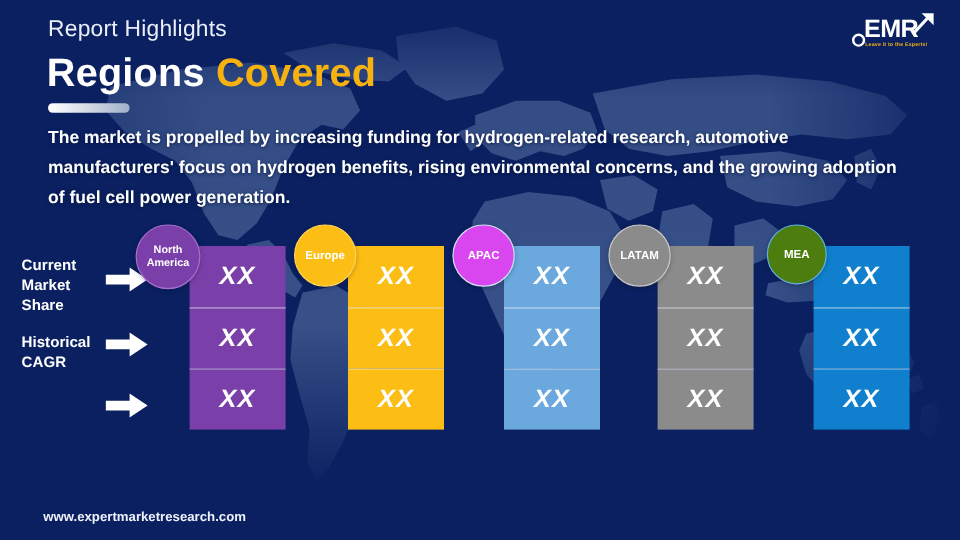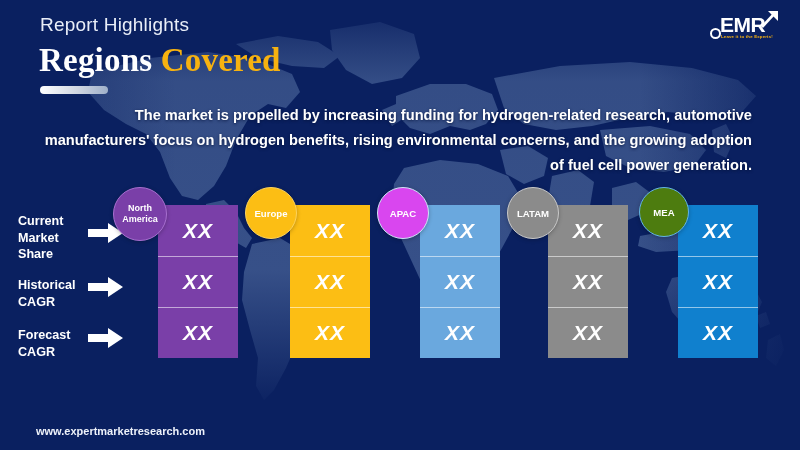--- a/index.html
+++ b/index.html
@@ -38,21 +38,20 @@
   
   .kicker {
     position:absolute; left:40px; top:14px;
     font-size:19px; color:#e9eef8; font-weight:400;
     letter-spacing:.2px;
   }
   .title {
     position:absolute; left:39px; top:42px;
     font-size:33px; font-weight:bold; letter-spacing:.2px;
     white-space:nowrap;
-    font-family:Liberation Serif, serif;
   }
   .title .t-white { color:#ffffff; }
   .title .t-gold  { color:#f7b210; }
   .title-underline {
     position:absolute; left:40px; top:86px;
     width:68px; height:8px; border-radius:5px;
     background:linear-gradient(to right,#ffffff 0%,#cfd6e2 55%,#9fb0c9 100%);
   }
 
   
@@ -77,21 +76,20 @@
   }
   .logo .arrow { position:absolute; left:58px; top:0px; }
 
   
   .desc {
     position:absolute; left:40px; top:103px;
     width:712px;
     color:#ffffff; font-size:14.6px; font-weight:bold;
     line-height:25px;
     text-shadow:0 1px 3px rgba(6,20,60,.85);
-    text-align:right;
   }
 
   
   .row-labels { position:absolute; left:0; top:0; width:800px; height:450px; }
   .row-label {
     position:absolute; left:18px;
     color:#ffffff; font-size:12.6px; font-weight:bold; line-height:16.5px;
     width:74px;
   }
   .row-arrow { position:absolute; left:88px; width:36px; height:22px; }
@@ -194,21 +192,20 @@
 
   <div class="row-labels" id="row-labels">
       <div class="row-label" style="top: 213px;">Current Market Share</div>
       <div class="row-arrow" style="top: 222px;"><svg width="36" height="22" viewBox="0 0 36 22">
           <path d="M0 7 L20 7 L20 1 L35 11 L20 21 L20 15 L0 15 Z" fill="#ffffff"></path>
         </svg></div>
       <div class="row-label" style="top: 277px;">Historical CAGR</div>
       <div class="row-arrow" style="top: 276px;"><svg width="36" height="22" viewBox="0 0 36 22">
           <path d="M0 7 L20 7 L20 1 L35 11 L20 21 L20 15 L0 15 Z" fill="#ffffff"></path>
         </svg></div>
-      <div class="row-label" style="top: 327px;">Forecast CAGR</div>
       <div class="row-arrow" style="top: 327px;"><svg width="36" height="22" viewBox="0 0 36 22">
           <path d="M0 7 L20 7 L20 1 L35 11 L20 21 L20 15 L0 15 Z" fill="#ffffff"></path>
         </svg></div>
     </div>
   <div id="region-columns">
       <div class="region-col" style="left: 158px; top: 0px; height: 450px;">
         <div class="cell" style="top: 205px; height: 51px; background: rgb(122, 63, 168);">XX</div>
         <div class="cell sep" style="top: 256px; height: 51px; background: rgb(122, 63, 168);">XX</div>
         <div class="cell sep" style="top: 307px; height: 51px; background: rgb(122, 63, 168);">XX</div>
       </div>

